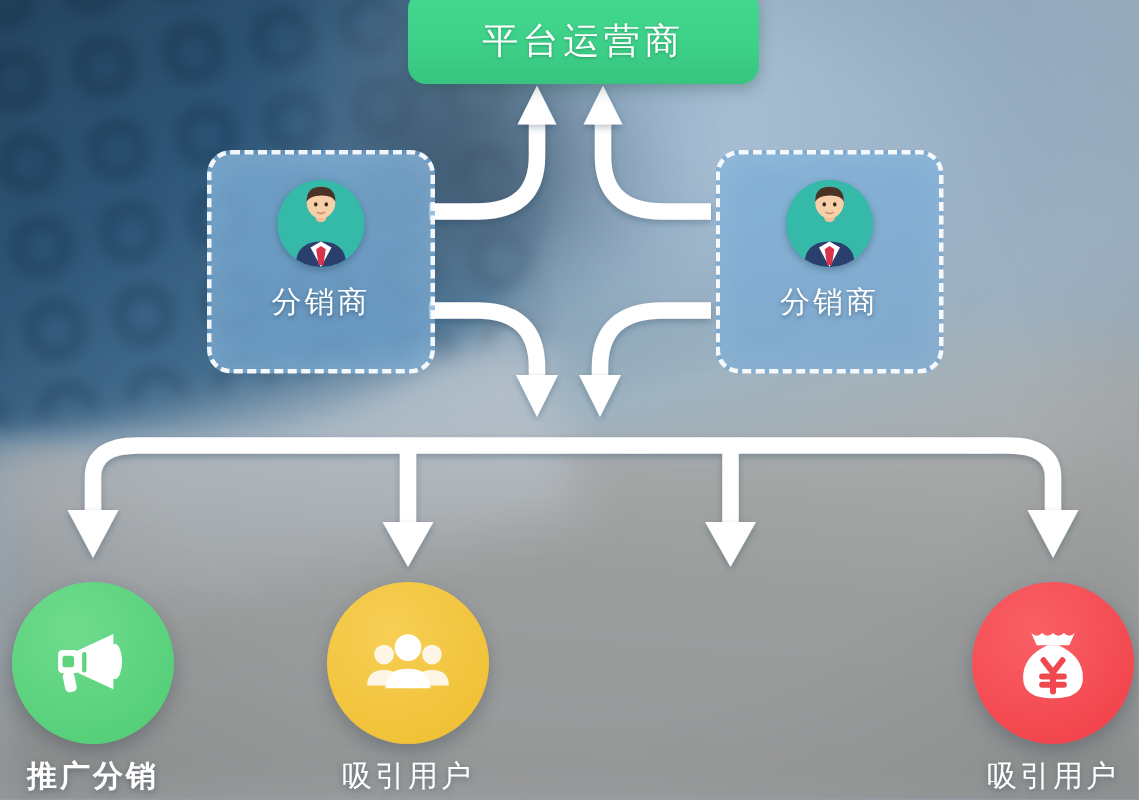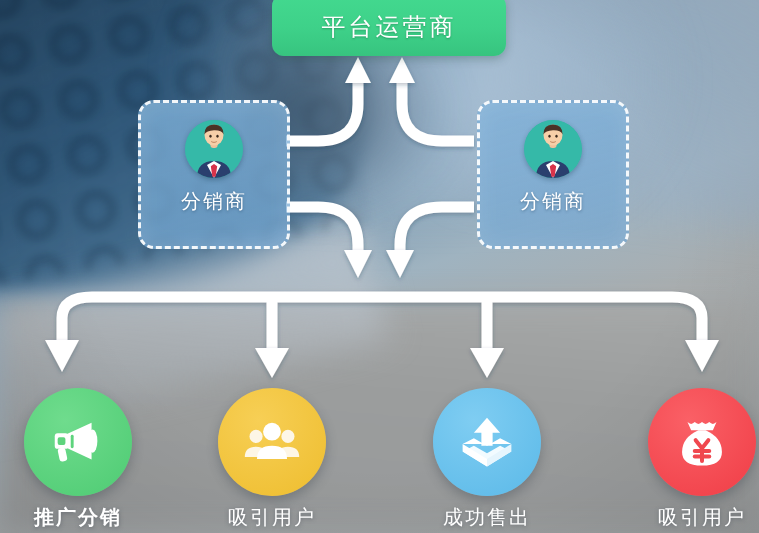--- a/index.html
+++ b/index.html
@@ -112,21 +112,21 @@
     width:108px;height:108px;border-radius:50%;
     display:flex;align-items:center;justify-content:center;
     box-shadow:0 5px 12px rgba(40,50,60,.30);
   }
   .node .cap{
     position:absolute;left:50%;transform:translateX(-50%);
     top:116px;white-space:nowrap;
     color:#ffffff;font-size:20px;letter-spacing:2px;
     text-shadow:0 1px 4px rgba(60,70,80,.55);
   }
-  #node-0{left:24px;top:388px;font-weight:bold;}
+  #node-0{left:8px;top:388px;font-weight:bold;}
   #node-1{left:218px;top:388px;}
   #node-2{left:433px;top:388px;}
   #node-3{left:648px;top:388px;}
 </style>
 </head>
 <body>
 
 <div id="stage">
 
   <div class="bg-layer bg-base"></div>
@@ -240,32 +240,20 @@
         <path d="M3 48 q0-11 12-11 q12 0 12 11 Z" fill="#fdf6e6"></path>
         <circle cx="49" cy="26" r="7" fill="#fdf6e6"></circle>
         <path d="M37 48 q0-11 12-11 q12 0 12 11 Z" fill="#fdf6e6"></path>
         <circle cx="32" cy="21" r="9.5" fill="#ffffff"></circle>
         <path d="M16 50 q0-14 16-14 q16 0 16 14 Z" fill="#ffffff"></path>
       </svg>
     </div>
     <span class="cap">吸引用户</span>
   </div>
 
-  <div class="node" id="node-2">
-    <div class="circ" style="background:radial-gradient(circle at 38% 30%,#7fcdf2,#5bb9e8);">
-      <svg width="60" height="60" viewBox="0 0 64 64">
-        <path d="M32 6 L46 22 L38 22 L38 36 L26 36 L26 22 L18 22 Z" fill="#ffffff"></path>
-        <path d="M32 58 L6 42 L18 36 L32 44 L46 36 L58 42 Z" fill="#f2fbff"></path>
-        <path d="M32 50 L6 34 L6 42 L32 58 Z" fill="#ffffff"></path>
-        <path d="M32 50 L58 34 L58 42 L32 58 Z" fill="#e6f5fd"></path>
-        <path d="M32 34 L6 34 L18 28 L32 36 L46 28 L58 34 Z" fill="#ffffff"></path>
-      </svg>
-    </div>
-    <span class="cap">成功售出</span>
-  </div>
 
   <div class="node" id="node-3">
     <div class="circ" style="background:radial-gradient(circle at 38% 30%,#fa6066,#f03d46);">
       <svg width="58" height="58" viewBox="0 0 64 64">
         <path d="M16 10 q4 4 8 0 q4 4 8 0 q4 4 8 0 q4 4 8 0 l-4 9 l-24 0 Z" fill="#ffffff"></path>
         <path d="M28 19 q-18 8 -18 24 q0 15 22 15 q22 0 22-15 q0-16-18-24 Z" fill="#ffffff"></path>
         <g stroke="#f0484f" stroke-width="4.4" stroke-linecap="round" fill="none">
           <path d="M25 30 L32 39"></path>
           <path d="M39 30 L32 39"></path>
           <path d="M24 42 L40 42"></path>

